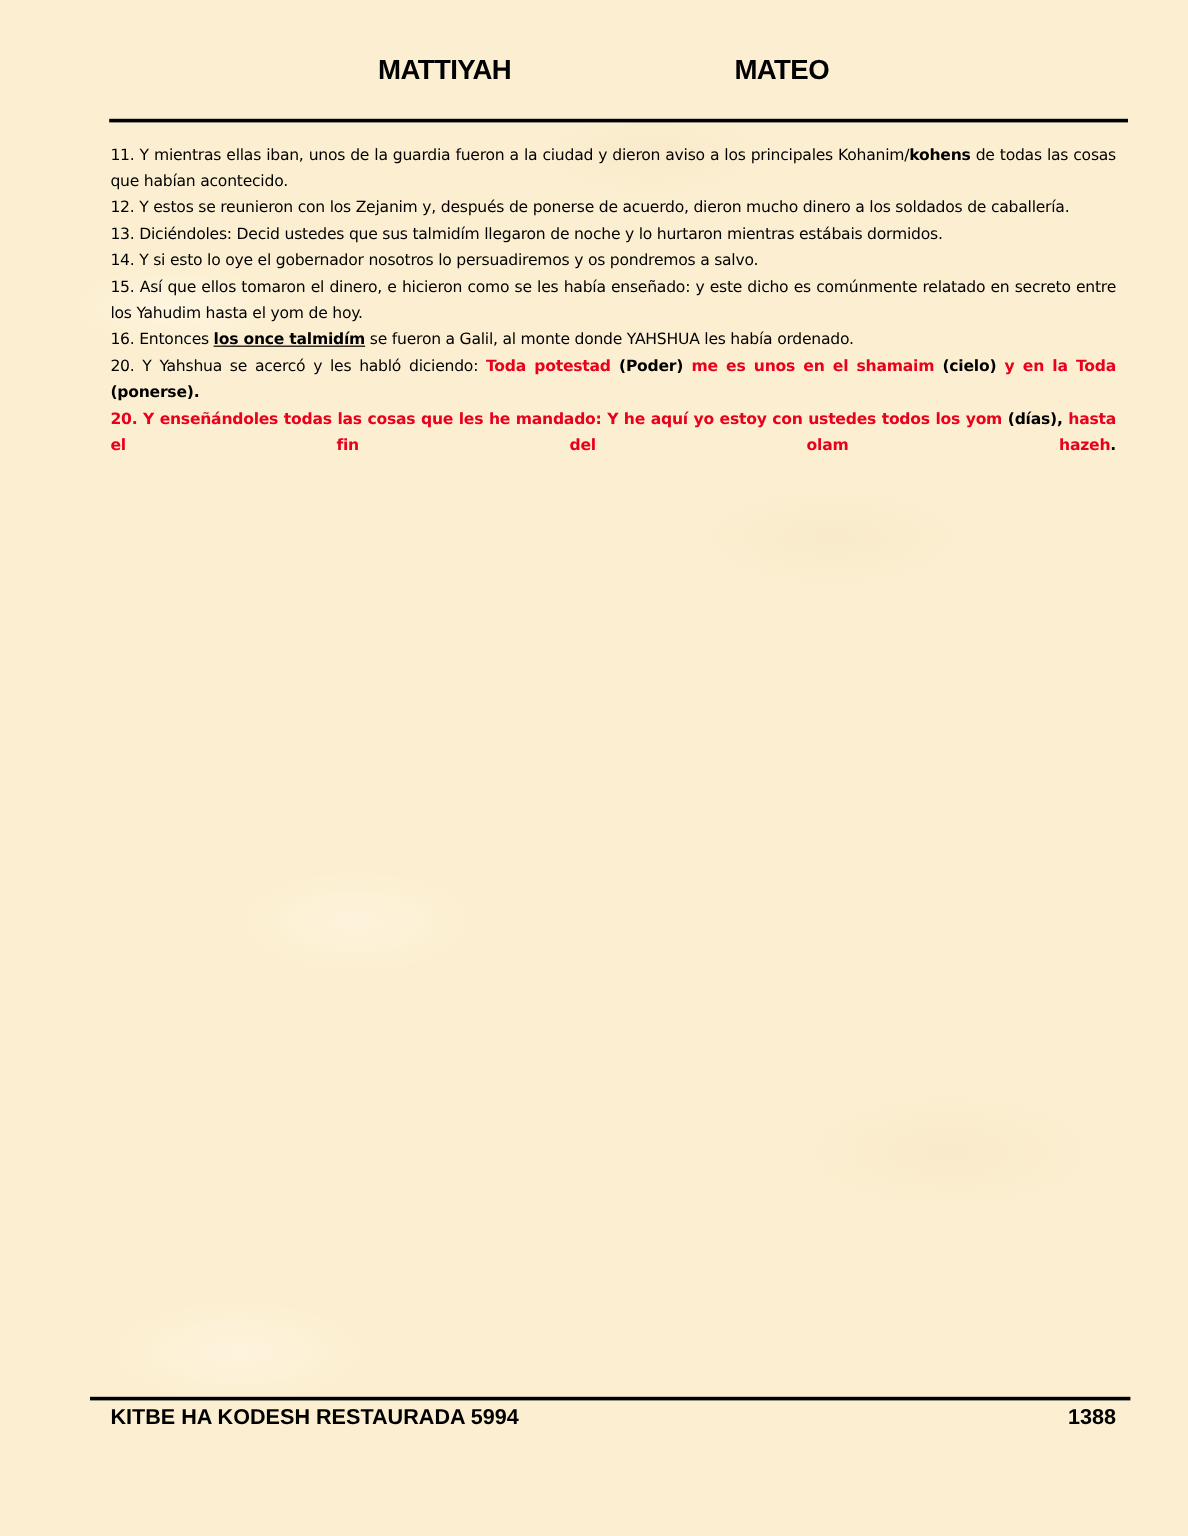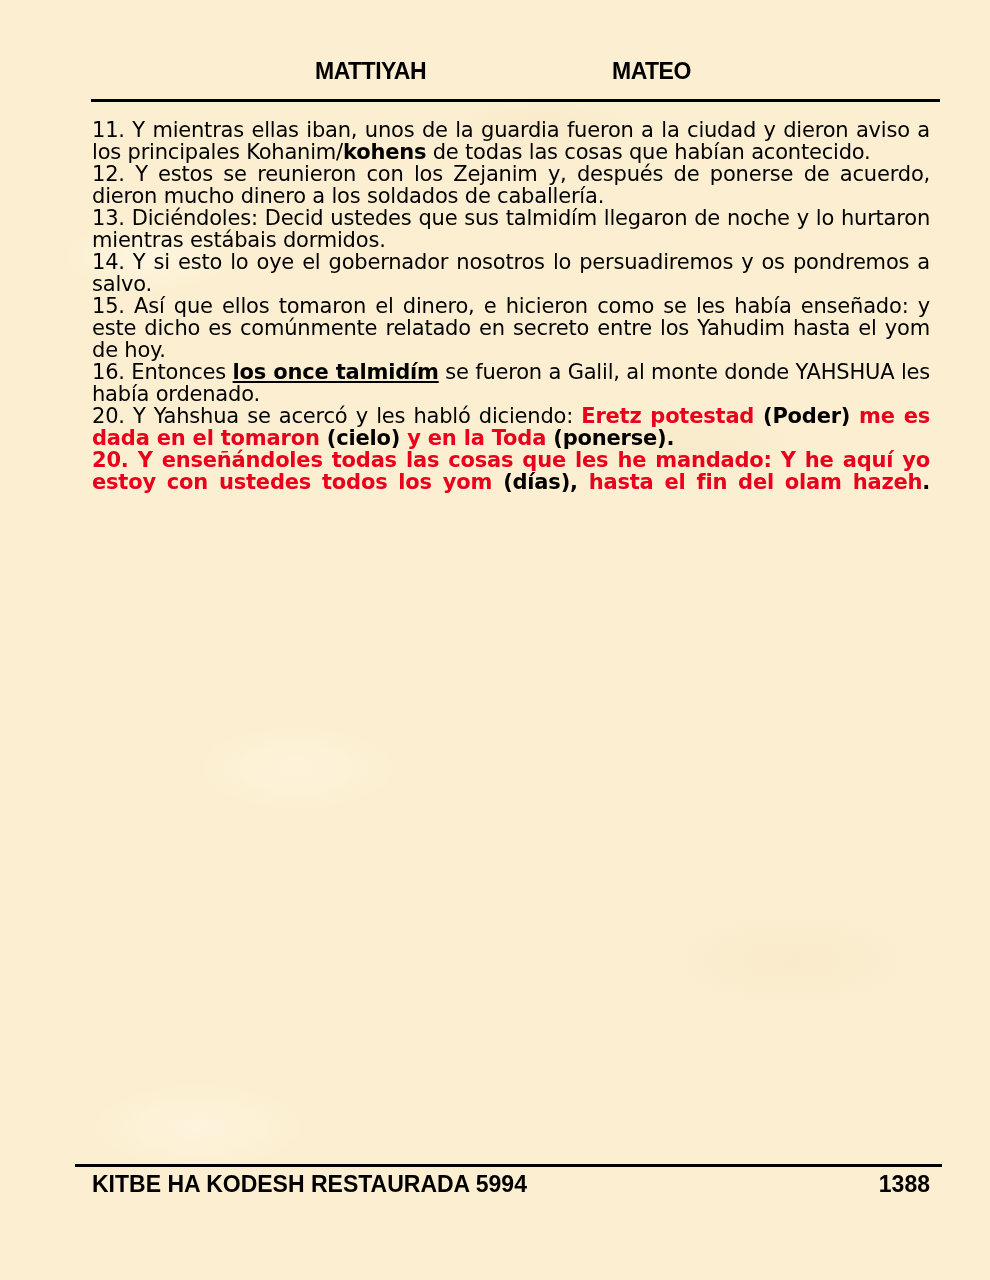--- a/index.html
+++ b/index.html
@@ -10,67 +10,67 @@
       radial-gradient(ellipse 120px 50px at 15% 20%, rgba(255,250,235,0.6), transparent 70%),
       radial-gradient(ellipse 160px 60px at 70% 35%, rgba(240,225,190,0.35), transparent 70%),
       radial-gradient(ellipse 140px 60px at 30% 60%, rgba(255,248,230,0.5), transparent 70%),
       radial-gradient(ellipse 180px 70px at 80% 75%, rgba(240,224,188,0.35), transparent 70%),
       radial-gradient(ellipse 150px 60px at 20% 88%, rgba(255,249,232,0.5), transparent 70%),
       radial-gradient(ellipse 130px 50px at 55% 10%, rgba(238,222,186,0.3), transparent 70%);
     font-family: "DejaVu Sans", sans-serif;
     color: #000;
   }
   .header {
-    position: absolute; left: 0; top: 58px; width: 990px; height: 32px;
+    position: absolute; left: 0; top: 45px; width: 990px; height: 32px;
   }
   .header .t1, .header .t2 {
     position: absolute; top: 0;
     font-family: "Liberation Sans", sans-serif; font-weight: bold;
     font-size: 23px; letter-spacing: -0.5px;
   }
   .header .t1 { left: 315px; }
   .header .t2 { left: 612px; }
   .rule-top {
     position: absolute; left: 91px; top: 99px; width: 849px; height: 3px; background: #000;
   }
   .content {
     position: absolute; left: 92px; top: 119px; width: 838px;
-    font-size: 21px; line-height: 22px; text-align: justify;
+    font-size: 13px; line-height: 22px; text-align: justify;
     font-family: "DejaVu Sans", sans-serif; letter-spacing: -0.2px;
   }
   .content p { margin: 0; }
   .red { color: #e8001c; font-weight: bold; }
   .b { font-weight: bold; }
   .u { text-decoration: underline; font-weight: bold; }
   .wide { text-align-last: justify; }
   .rule-bottom {
     position: absolute; left: 75px; top: 1164px; width: 867px; height: 3px; background: #000;
   }
   .footer-left, .footer-right {
     position: absolute; top: 1171px;
-    font-family: "Liberation Sans", sans-serif; font-weight: bold; font-size: 23px;
+    font-family: "Liberation Sans", sans-serif; font-weight: bold; font-size: 18px;
   }
   .footer-left { left: 92px; }
   .footer-right { right: 60px; margin-left: 36px; }
 </style>
 </head>
 <body>
 
 <div class="header">
   <span class="t1">MATTIYAH</span>
   <span class="t2">MATEO</span>
 </div>
 <div class="rule-top"></div>
 
 <div class="content">
   <p><span>11. Y mientras ellas iban, unos de la guardia fueron a la ciudad y dieron aviso a los principales Kohanim/</span><span class="b">kohens</span><span> de todas las cosas que habían acontecido.</span></p>
   <p>12. Y estos se reunieron con los Zejanim y, después de ponerse de acuerdo, dieron mucho dinero a los soldados de caballería.</p>
   <p>13. Diciéndoles: Decid ustedes que sus talmidím llegaron de noche y lo hurtaron mientras estábais dormidos.</p>
   <p>14. Y si esto lo oye el gobernador nosotros lo persuadiremos y os pondremos a salvo.</p>
   <p>15. Así que ellos tomaron el dinero, e hicieron como se les había enseñado: y este dicho es comúnmente relatado en secreto entre los Yahudim hasta el yom de hoy.</p>
   <p><span>16. Entonces </span><span class="u">los once talmidím</span><span> se fueron a Galil, al monte donde  YAHSHUA les había ordenado.</span></p>
-  <p><span>20. Y Yahshua se acercó y les habló diciendo: </span><span class="red">Eretz potestad</span><span class="b"> (Poder) </span><span class="red">me es dada en el tomaron</span><span class="b"> (cielo) </span><span class="red">y en la Toda</span><span class="b"> (ponerse).</span></p>
+  <p><span>20. Y Yahshua se acercó y les habló diciendo: </span><span class="red">Toda potestad</span><span class="b"> (Poder) </span><span class="red">me es unos en el shamaim</span><span class="b"> (cielo) </span><span class="red">y en la Toda</span><span class="b"> (ponerse).</span></p>
   <p class="wide"><span class="red">20. Y enseñándoles todas las cosas que les he mandado: Y he aquí yo estoy con ustedes todos los yom</span><span class="b"> (días), </span><span class="red">hasta el fin del olam hazeh</span><span class="b">.</span></p>
 </div>
 
 <div class="rule-bottom"></div>
 <div class="footer-left">KITBE HA KODESH RESTAURADA  5994</div>
 <div class="footer-right">1388</div>
 
 </body></html>

